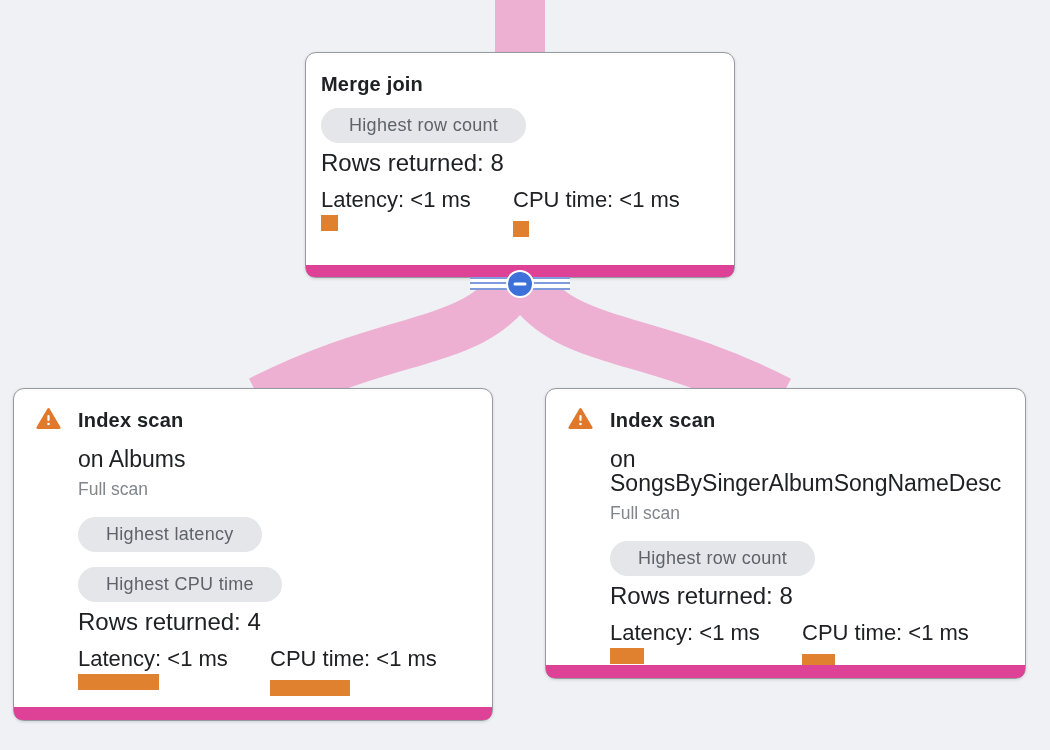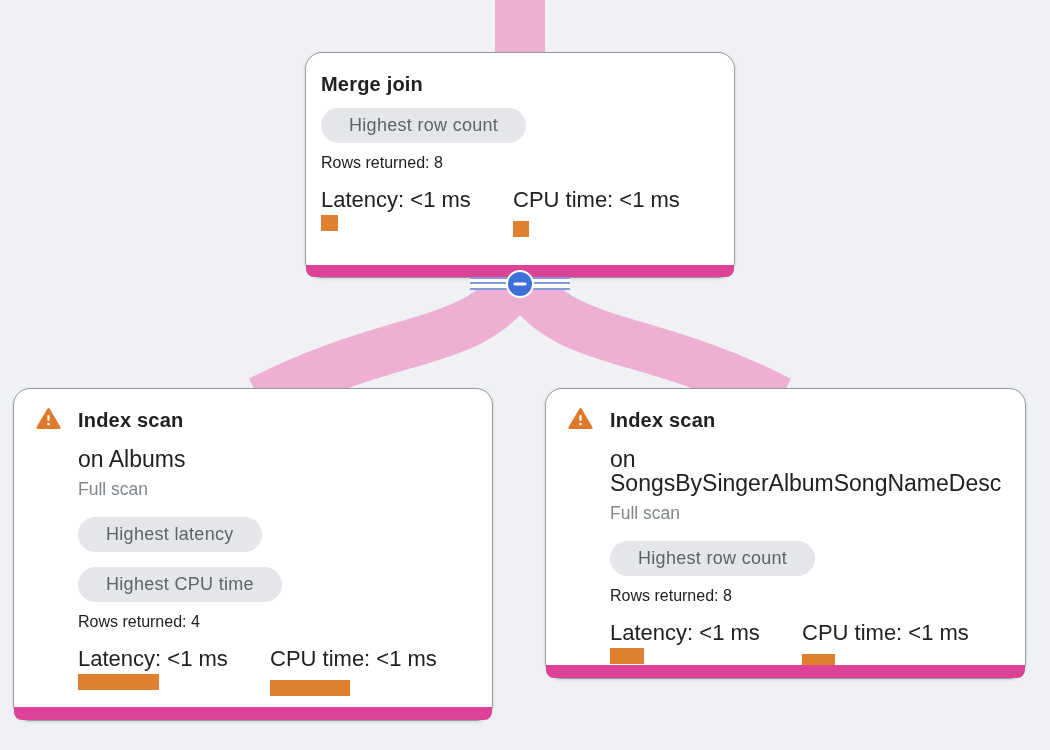--- a/index.html
+++ b/index.html
@@ -29,21 +29,21 @@
     left: 0; top: 0;
     z-index: 1;
   }
   .edge-fill   { fill: var(--edge-pink); }
   .edge-stroke { fill: none; stroke: var(--edge-pink); stroke-width: 48; }
 
   .node {
     position: absolute;
     background: #ffffff;
     border: 1px solid #969ba1;
-    border-radius: 17px;
+    border-radius: 11px;
     box-shadow: 0 1px 3px rgba(60,64,67,.18);
     z-index: 2;
   }
   .node-footer {
     position: absolute;
     left: 0; right: 0; bottom: 0;
     height: 13px;
     background: var(--node-bar);
     border-radius: 0 0 8px 8px;
   }
@@ -88,21 +88,21 @@
     color: var(--badge-text);
     font-size: 18px;
     letter-spacing: .3px;
     white-space: nowrap;
   }
   .badge + .badge { margin-top: 15px; }
   #node-merge .badge { margin-top: 11px; }
 
   .rows-returned {
     margin-top: 8px;
-    font-size: 16px;
+    font-size: 24px;
     line-height: 24px;
     color: #202124;
   }
   .metrics {
     display: flex;
     margin-top: 14px;
   }
   .metric { width: 192px; }
   .metric-label {
     font-size: 22px;

